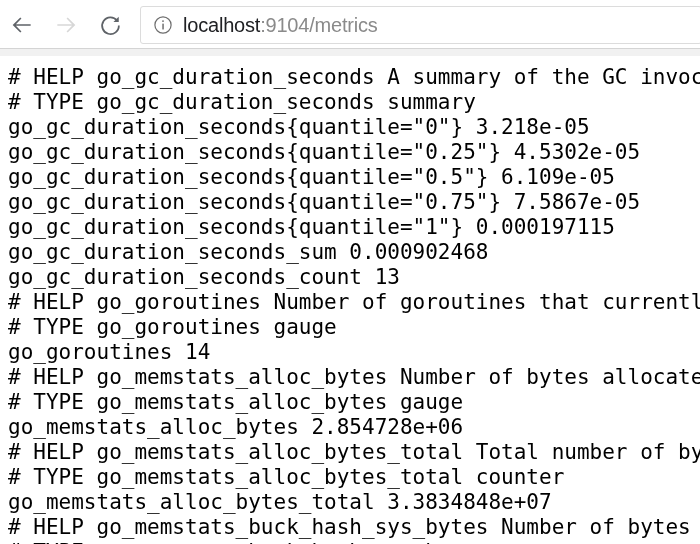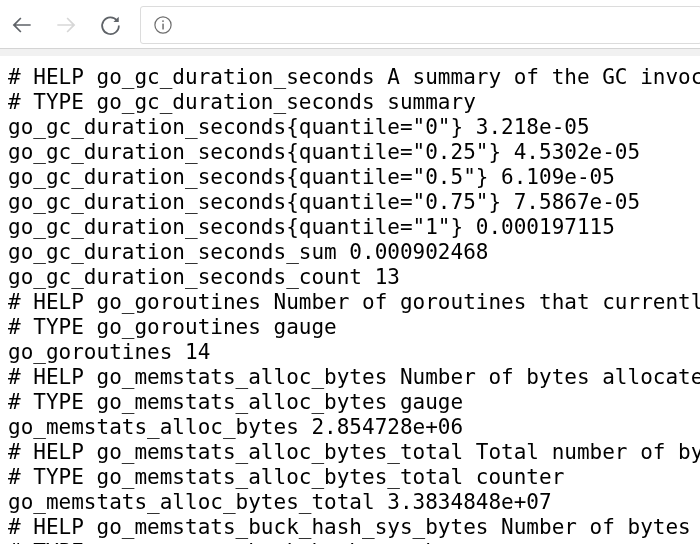--- a/index.html
+++ b/index.html
@@ -162,20 +162,23 @@
 
   </div>
 
   <div id="omnibox">
     <span id="info-icon">
       <svg width="20" height="20" viewBox="0 0 20 20" aria-hidden="true">
         <circle cx="10" cy="10" r="8.1" fill="none" stroke="#6e6e6e" stroke-width="1.2"></circle>
         <circle cx="10" cy="6.1" r="0.95" fill="#6e6e6e"></circle>
         <rect x="9.3" y="8.4" width="1.5" height="6.1" rx="0.6" fill="#6e6e6e"></rect>
       </svg>
+    </span>
+    <span id="url-text">
+      <span id="url-host">localhost</span><span id="url-rest">:9104/metrics</span>
     </span>
   </div>
 
   <div id="chrome-separator"></div>
   <div id="chrome-shadow"></div>
 
 </div>
 
 <div id="page-body">
   <pre id="metrics-pre"># HELP go_gc_duration_seconds A summary of the GC invoca

